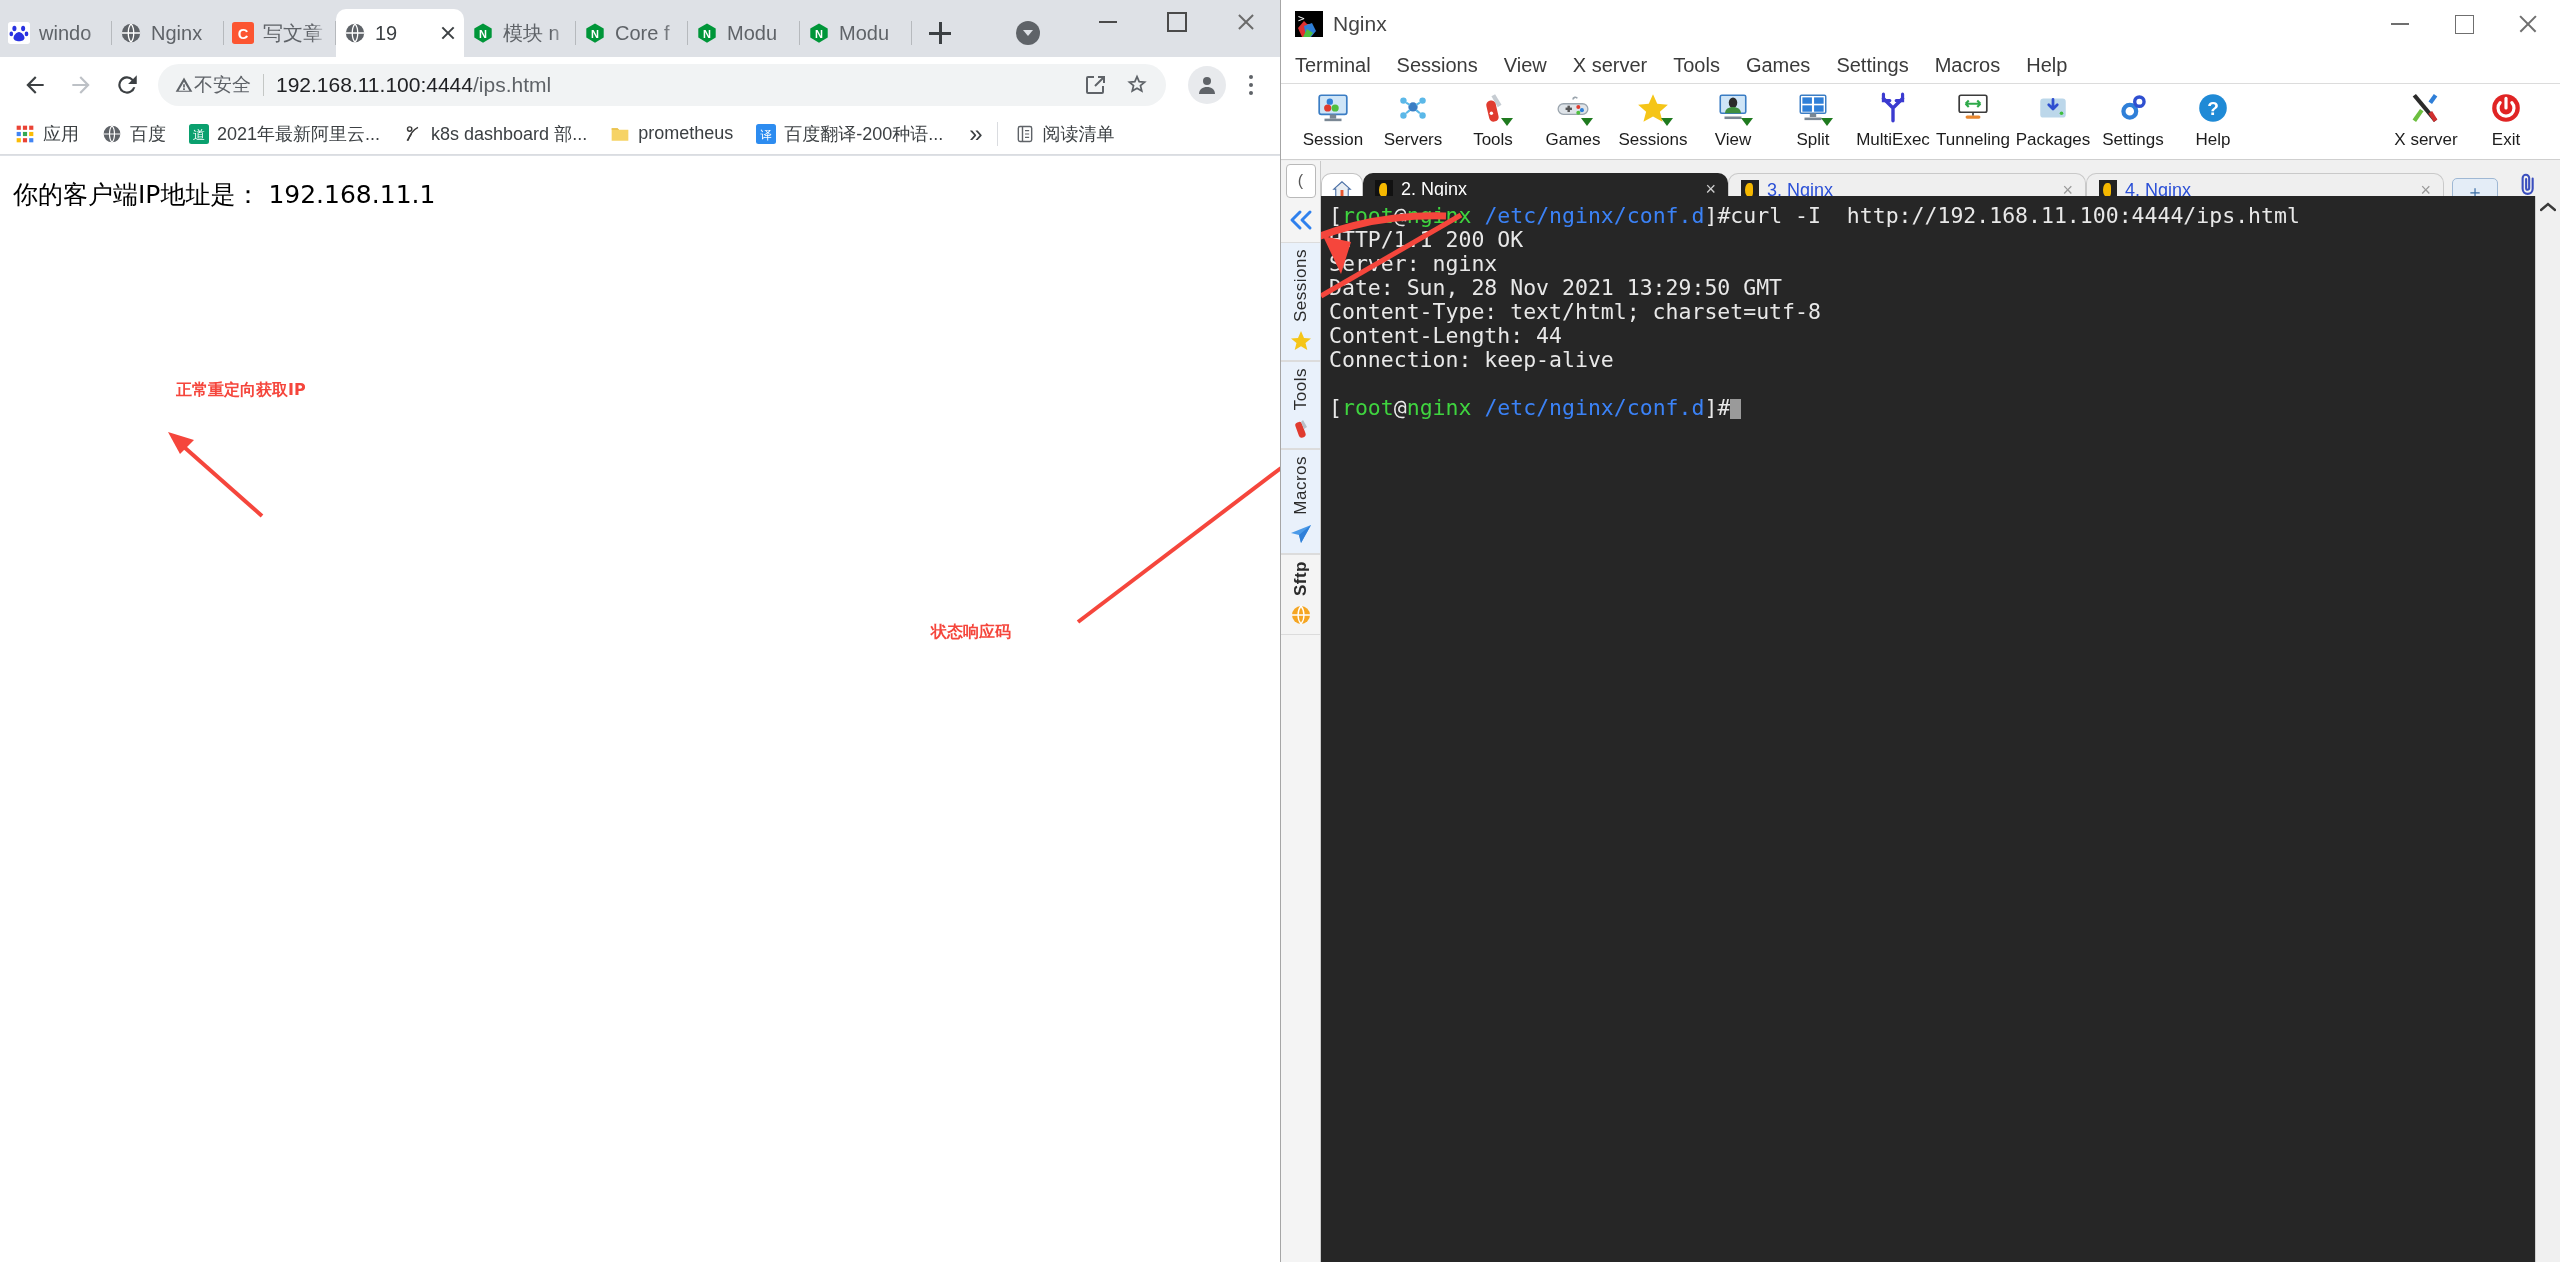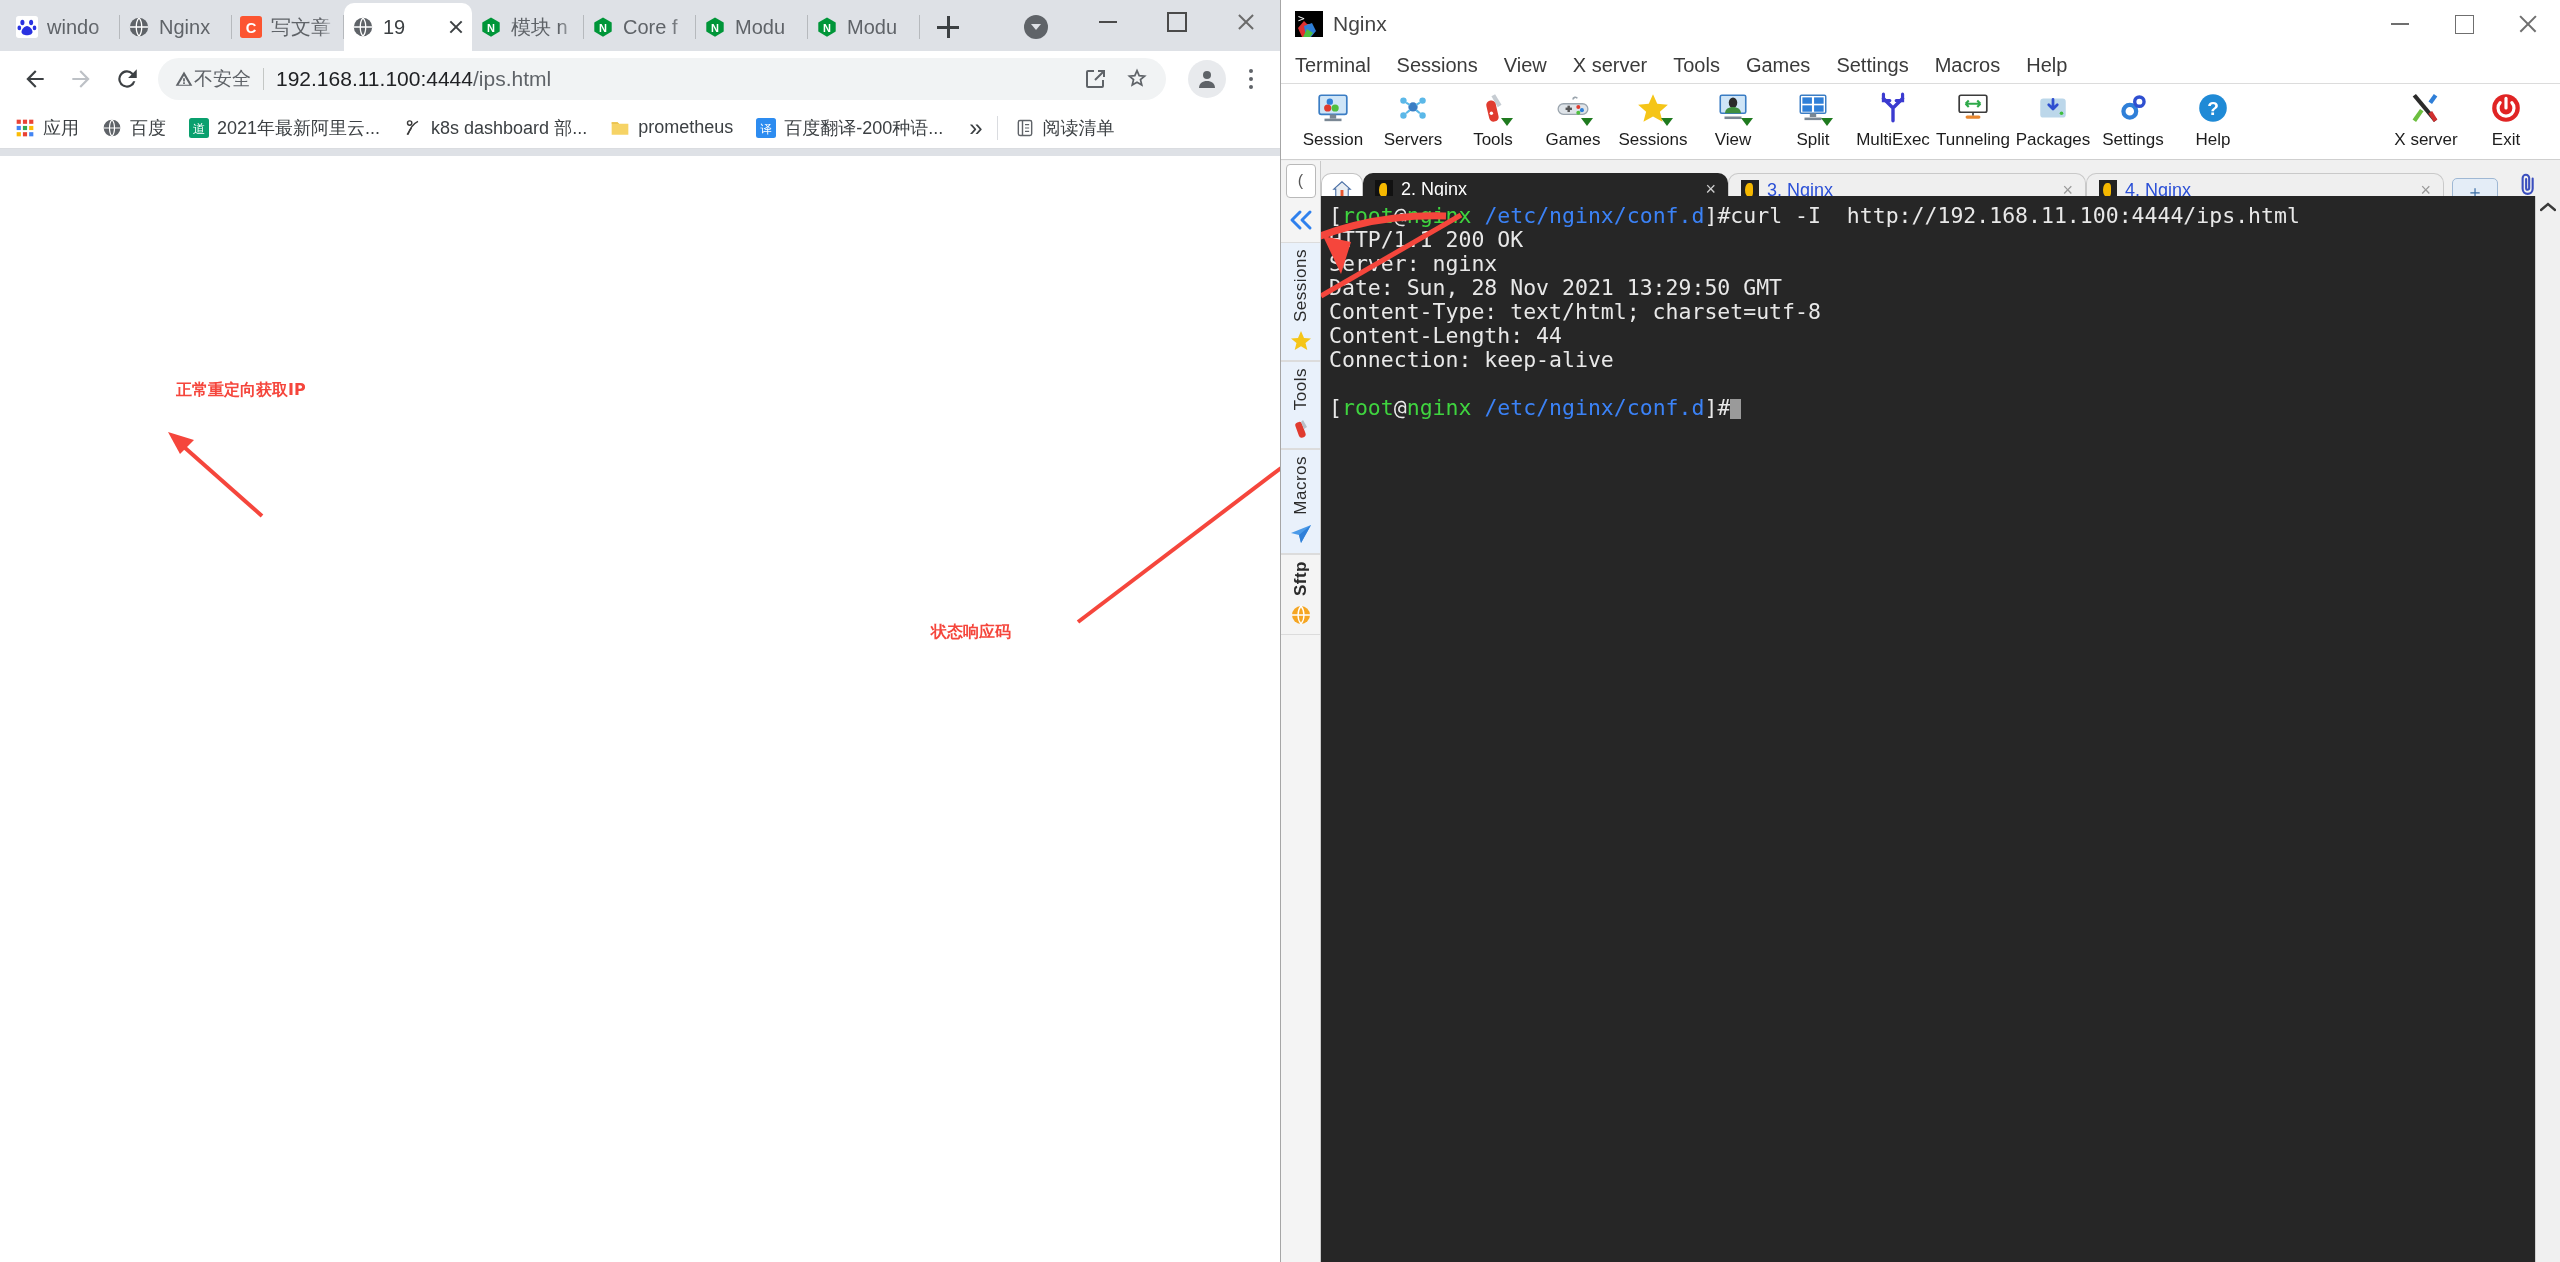--- a/index.html
+++ b/index.html
@@ -12,22 +12,22 @@
   .root{position:relative;width:2560px;height:1262px;}
 
   
   .chrome{
     position:absolute;left:0;top:0;width:1281px;height:1262px;
     background:#dee1e6;overflow:hidden;
     border-right:1px solid #a6a6a6;
     box-sizing:border-box;
   }
   .chrome-tabstrip{
-    position:relative;height:51px;background:#dee1e6;
-    display:flex;align-items:flex-end;padding-left:8px;box-sizing:border-box;
+    position:relative;height:57px;background:#dee1e6;
+    display:flex;align-items:flex-end;box-sizing:border-box;
   }
   .tab{
     position:relative;height:48px;width:112px;display:flex;align-items:center;
     padding:0 6px;box-sizing:border-box;flex:0 0 auto;
   }
   .tab .tsep{
     position:absolute;right:0;top:12px;height:24px;width:1px;background:#b6b9bd;
   }
   .tab.active{
     background:#fff;border-radius:10px 10px 0 0;width:128px;
@@ -474,20 +474,21 @@
               <rect x="4" y="3" width="16" height="18" rx="2" fill="none" stroke="#5f6368" stroke-width="1.7"></rect>
               <path d="M9 3v18" stroke="#5f6368" stroke-width="1.7"></path>
               <path d="M12 8h5M12 12h5M12 16h5" stroke="#5f6368" stroke-width="1.4"></path>
             </svg>
         </span>
         <span class="bm-label">阅读清单</span>
       </div>
     </div>
 
     <div class="page">
+      <div class="page-line">你的客户端IP地址是：  192.168.11.1</div>
 
       <svg class="overlay" style="width:1281px;height:1106px">
         <path d="M262,360 L175,283" stroke="#f5463c" stroke-width="4" fill="none"></path>
         <path d="M168,276 L194,284 L180,298 Z" fill="#f5463c"></path>
         <path d="M1281,312 L1078,466" stroke="#f5463c" stroke-width="4" fill="none"></path>
       </svg>
 
       <div class="ann" style="left:176px;top:224px;">正常重定向获取IP</div>
       <div class="ann" style="left:931px;top:466px;">状态响应码</div>
     </div>

